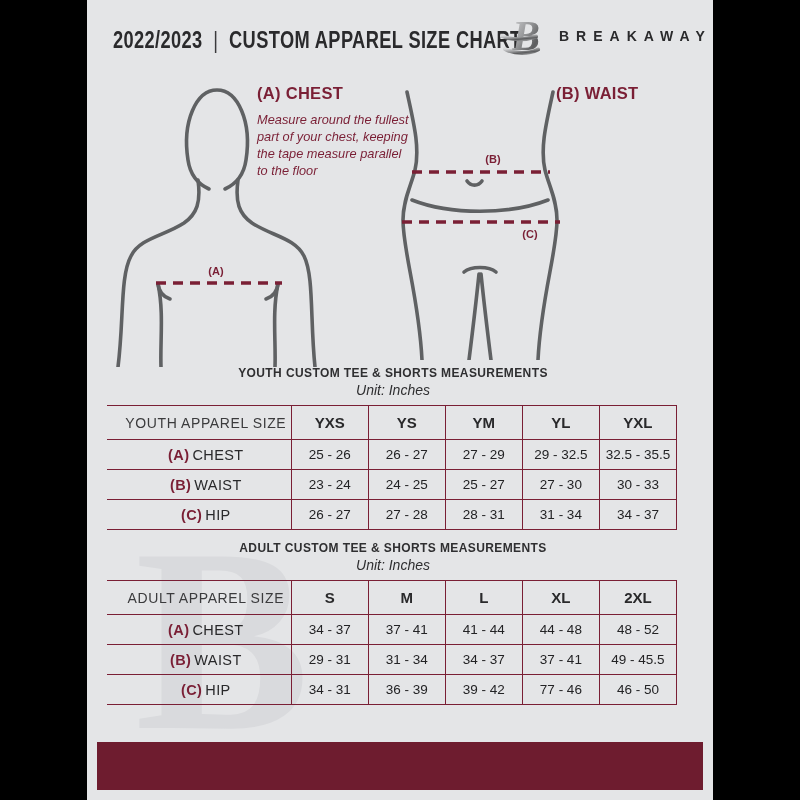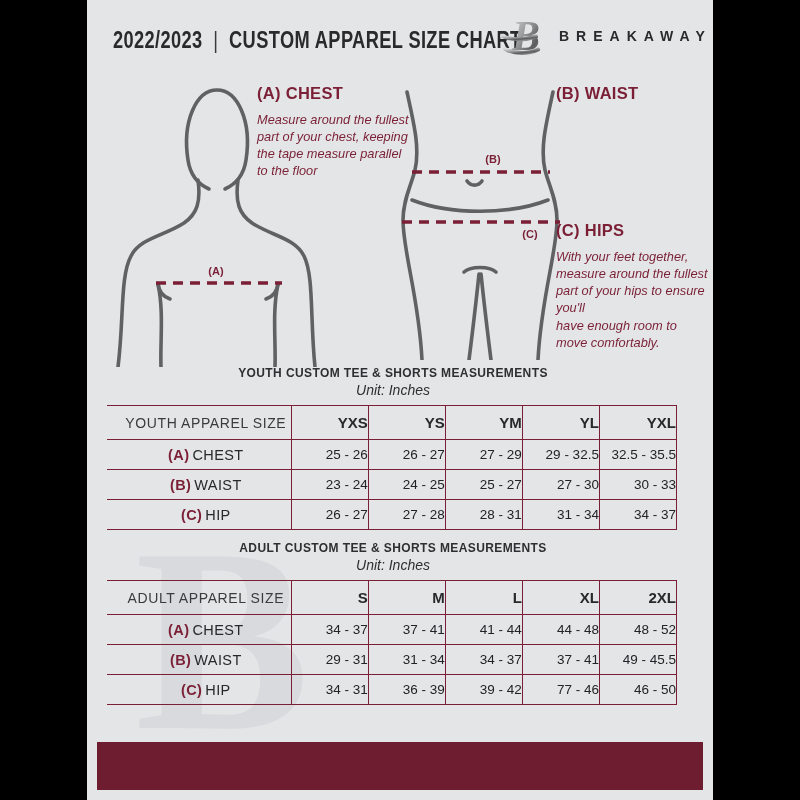--- a/index.html
+++ b/index.html
@@ -34,21 +34,21 @@
   .measure-copy h3{color:var(--maroon);font-size:16.5px;font-weight:800;letter-spacing:0.3px;margin-bottom:8px;}
   .measure-copy p{color:var(--maroon);font-style:italic;font-size:12.8px;line-height:1.34;white-space:pre-line;}
 
   
   .table-block{position:absolute;left:20px;width:572px;text-align:center;z-index:1;}
   .tbl-title{font-weight:700;font-size:12px;color:#2f2f31;letter-spacing:0.4px;}
   .tbl-unit{font-style:italic;font-size:14px;color:#2f2f31;margin-top:2px;}
   table.size-table{border-collapse:collapse;table-layout:fixed;width:570px;margin-top:7px;}
   .c-label{width:184px;}
   .c-size{width:77px;}
-  .size-table th,.size-table td{border-top:1.6px solid var(--maroon);text-align:right;
+  .size-table th,.size-table td{border-top:1.6px solid var(--maroon);text-align:center;
        font-size:13.5px;color:#232325;background:transparent;}
   .size-table tbody tr:last-child td{border-bottom:1.6px solid var(--maroon);}
   .size-table th:not(.lbl),.size-table td:not(.lbl){border-left:1.6px solid var(--maroon);}
   .size-table th:last-child,.size-table td:last-child{border-right:1.6px solid var(--maroon);}
   .size-table th{height:34px;font-weight:700;font-size:15px;color:#29292b;}
   .size-table td{height:30px;}
   .size-table .lbl{text-align:center;padding-left:14px;}
   .size-table th.lbl{font-weight:400;font-size:14px;color:#3b3b3d;letter-spacing:0.6px;}
   .size-table td.lbl{font-size:14.5px;color:#29292b;letter-spacing:0.4px;}
   .pfx{font-weight:700;color:var(--maroon);margin-right:3px;}
@@ -112,25 +112,20 @@
 
   <div class="measure-copy" style="left:170px;top:84px;width:152px;">
     <h3>(A) CHEST</h3>
     <p>Measure around the fullest part of your chest, keeping the tape measure parallel to the floor</p>
   </div>
 
   <div class="measure-copy" style="left:469px;top:84px;width:152px;">
     <h3>(B) WAIST</h3>
   </div>
 
-  <div class="measure-copy" style="left:469px;top:221px;width:152px;">
-    <h3>(C) HIPS</h3>
-    <p>With your feet together, measure around the fullest part of your hips to ensure you'll
-have enough room to move comfortably.</p>
-  </div>
 
   <section class="table-block" style="top:366px;">
     <div class="tbl-title">YOUTH CUSTOM TEE &amp; SHORTS MEASUREMENTS</div>
     <div class="tbl-unit">Unit: Inches</div>
     <table class="size-table">
       <colgroup>
           <col class="c-label">
           <col class="c-size">
           <col class="c-size">
           <col class="c-size">

